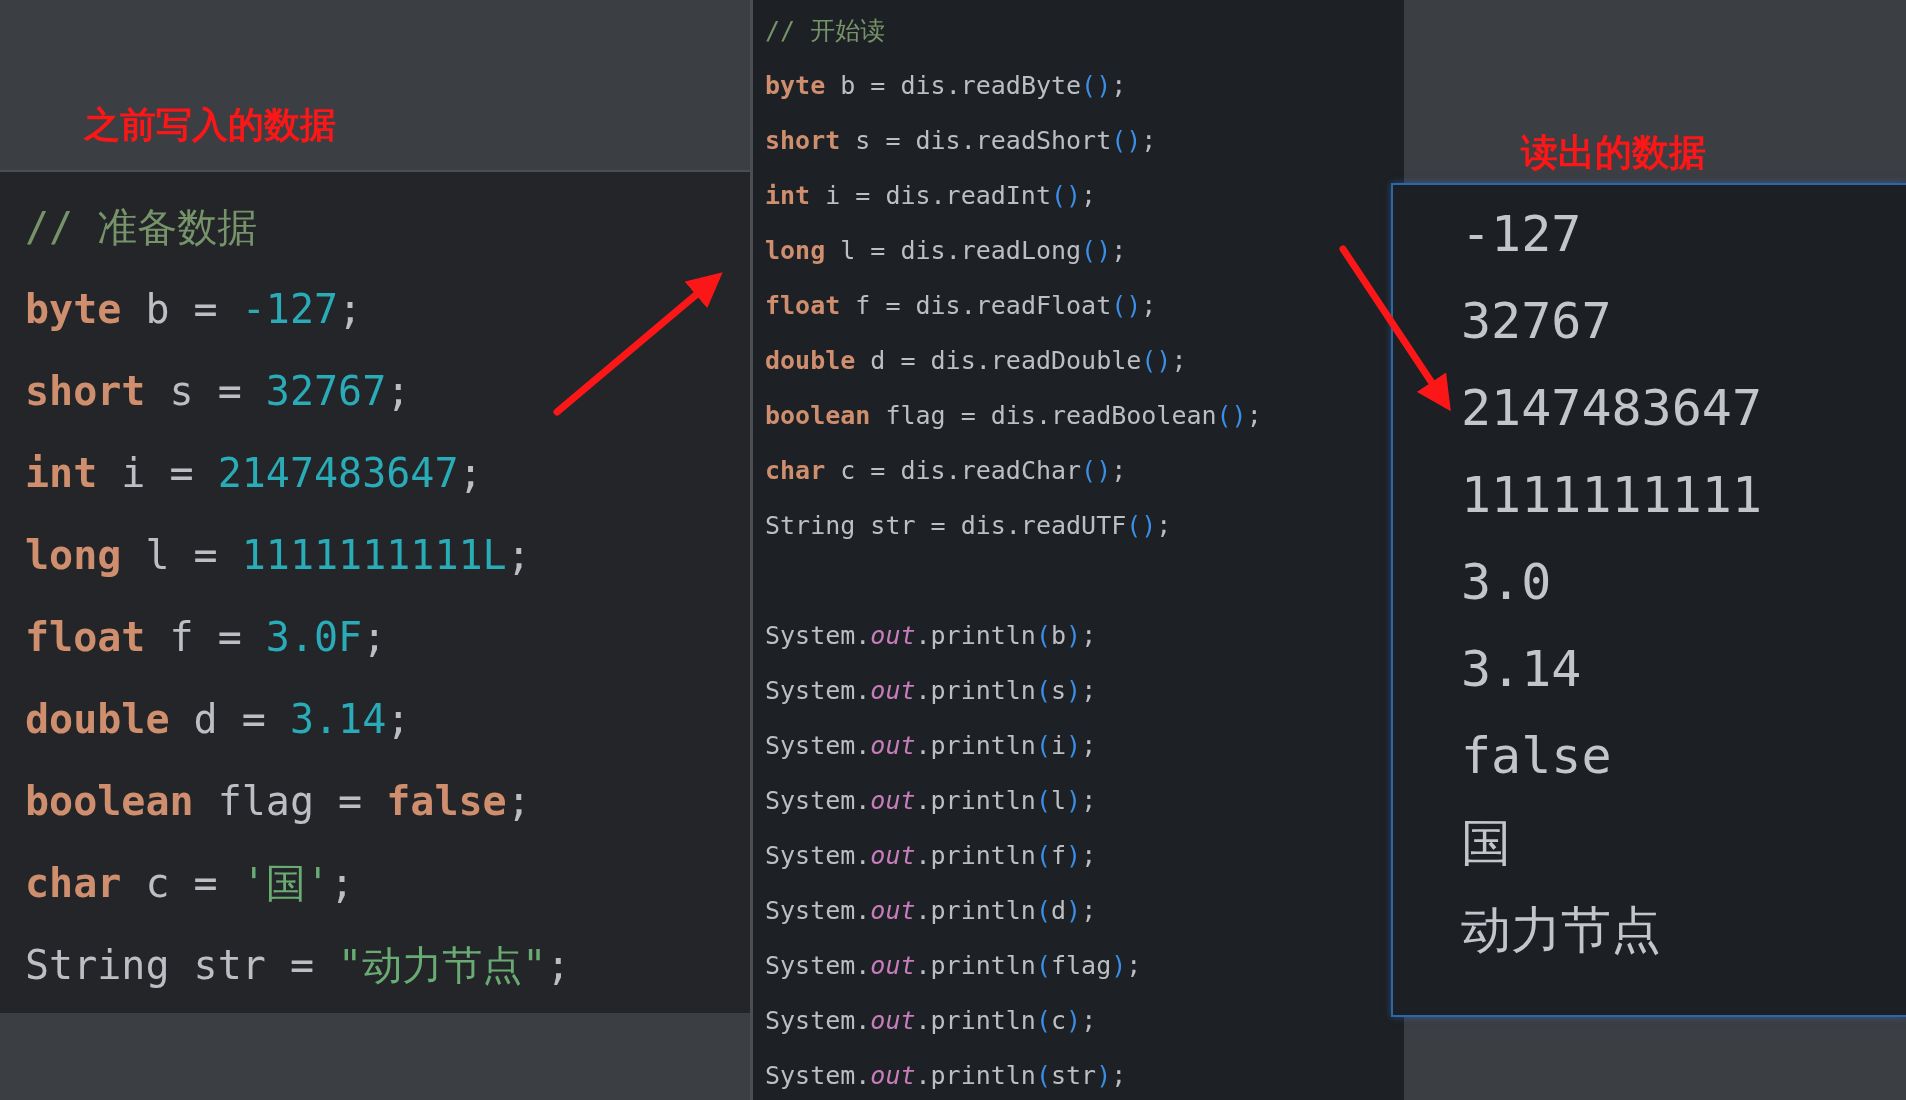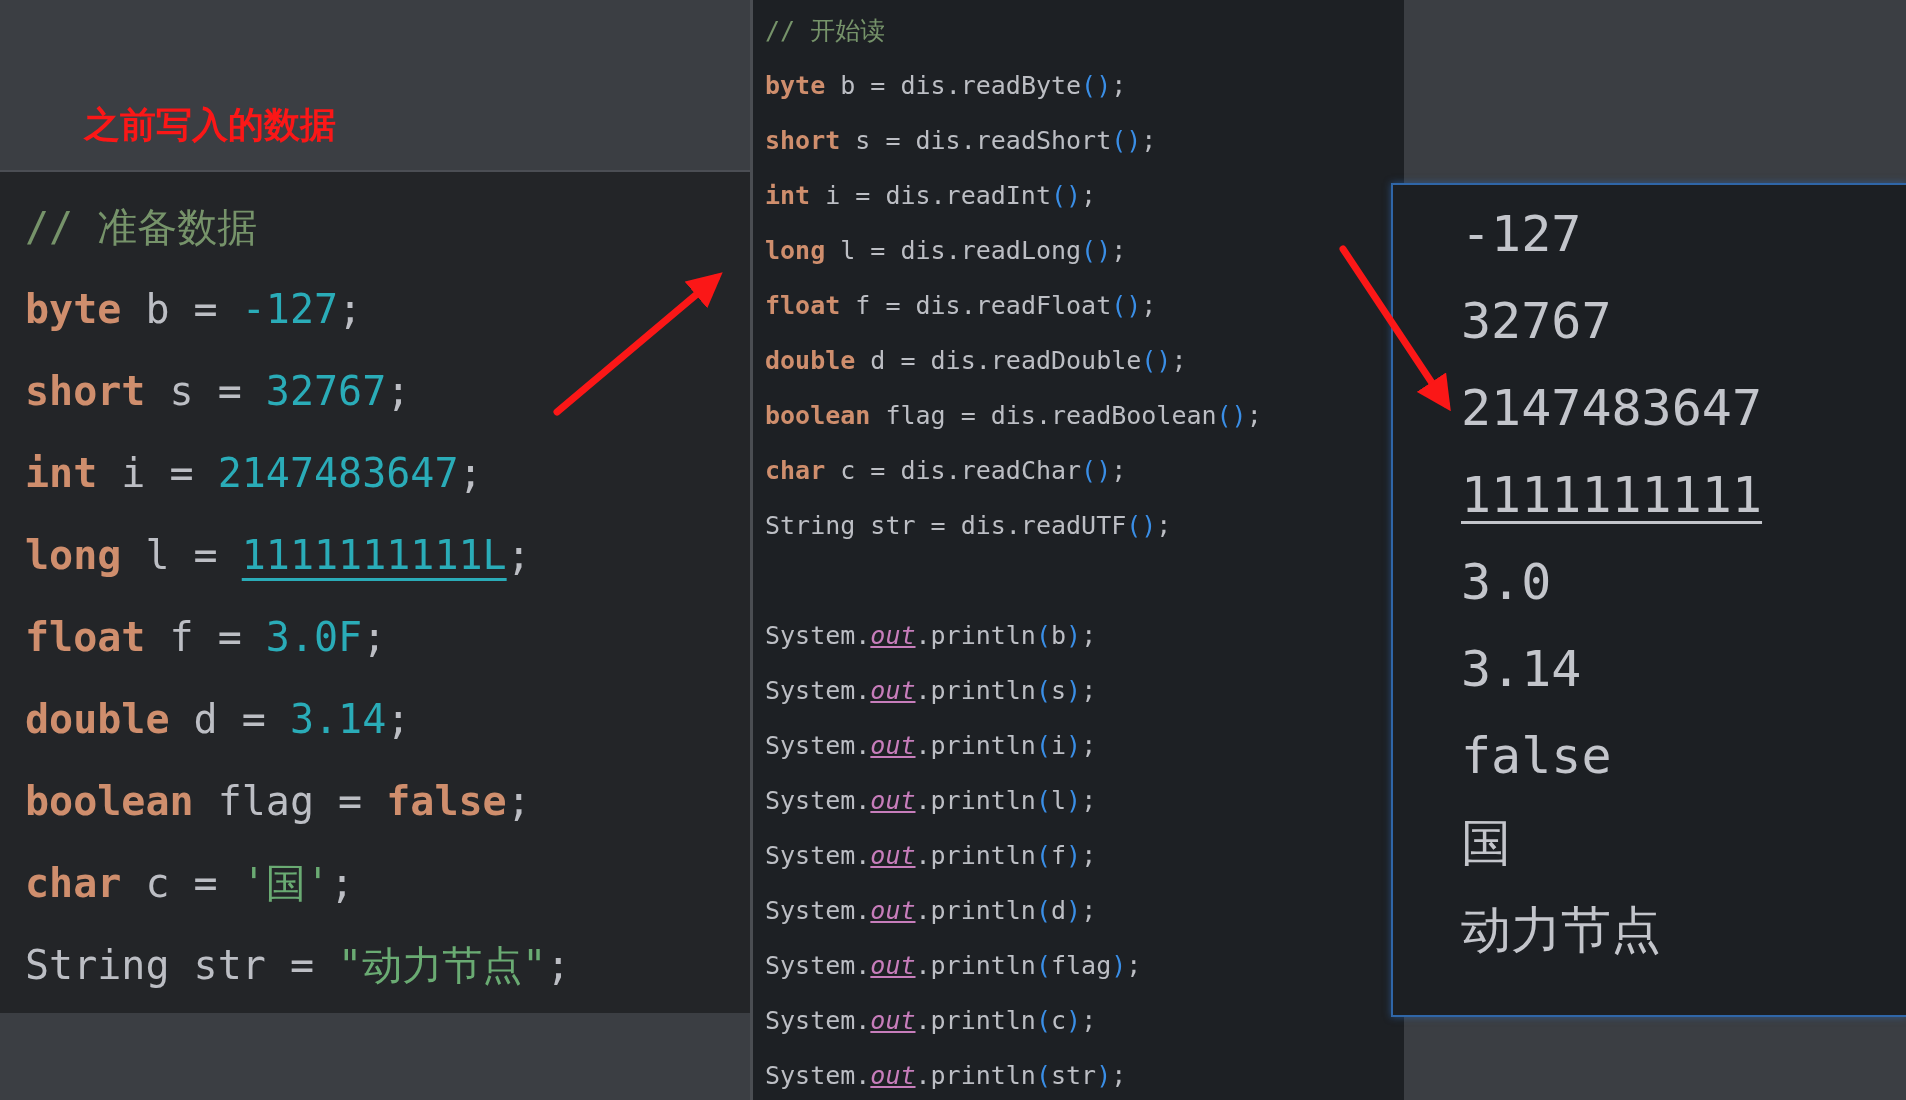--- a/index.html
+++ b/index.html
@@ -30,23 +30,23 @@
   .right-panel{
     left:1391px;top:183px;width:515px;height:834px;background:var(--right-bg);
     border:2px solid var(--blue);border-right:none;
     box-shadow:0 0 7px rgba(47,110,190,.55);
     padding:6px 0 0 68px;font-size:50px;line-height:87px;white-space:pre;
     color:var(--out-text);
   }
   .code-line{white-space:pre;}
   .kw{color:var(--kw);font-weight:bold;} .num{color:var(--num);} .str{color:var(--str);}
   .cmt{color:var(--cmt);} .pln{color:var(--pln);} .par{color:var(--par);}
-  .fld{color:var(--fld);font-style:italic;text-decoration:underline;}
+  .fld{color:var(--fld);font-style:italic;}
   .out{color:var(--out-text);}
-  .u{text-decoration:underline;text-decoration-thickness:3px;text-underline-offset:9px;}
+  .u{text-decoration-thickness:3px;text-underline-offset:9px;}
   .anno-label{
     position:absolute;color:var(--red);
     font-family:"Liberation Sans","DejaVu Sans",sans-serif;
     font-weight:bold;white-space:nowrap;
   }
   .label-left{left:84px;top:101px;font-size:36px;}
   .label-right{left:1521px;top:128px;font-size:37px;}
   .arrow-overlay{position:absolute;left:0;top:0;width:1906px;height:1100px;pointer-events:none;}
 </style>
 </head>
@@ -55,20 +55,21 @@
 <div class="stage">
 
   <div class="panel left-panel" id="left-panel"><div class="code-line"><span class="cmt">// 准备数据</span></div><div class="code-line"><span class="kw">byte</span><span class="pln"> b = </span><span class="num">-127</span><span class="pln">;</span></div><div class="code-line"><span class="kw">short</span><span class="pln"> s = </span><span class="num">32767</span><span class="pln">;</span></div><div class="code-line"><span class="kw">int</span><span class="pln"> i = </span><span class="num">2147483647</span><span class="pln">;</span></div><div class="code-line"><span class="kw">long</span><span class="pln"> l = </span><span class="num u">1111111111L</span><span class="pln">;</span></div><div class="code-line"><span class="kw">float</span><span class="pln"> f = </span><span class="num">3.0F</span><span class="pln">;</span></div><div class="code-line"><span class="kw">double</span><span class="pln"> d = </span><span class="num">3.14</span><span class="pln">;</span></div><div class="code-line"><span class="kw">boolean</span><span class="pln"> flag = </span><span class="kw">false</span><span class="pln">;</span></div><div class="code-line"><span class="kw">char</span><span class="pln"> c = </span><span class="str">'国'</span><span class="pln">;</span></div><div class="code-line"><span class="pln">String str = </span><span class="str">"动力节点"</span><span class="pln">;</span></div></div>
 
   <div class="panel middle-panel" id="middle-panel"><div class="code-line"><span class="cmt">// 开始读</span></div><div class="code-line"><span class="kw">byte</span><span class="pln"> b = dis.readByte</span><span class="par">()</span><span class="pln">;</span></div><div class="code-line"><span class="kw">short</span><span class="pln"> s = dis.readShort</span><span class="par">()</span><span class="pln">;</span></div><div class="code-line"><span class="kw">int</span><span class="pln"> i = dis.readInt</span><span class="par">()</span><span class="pln">;</span></div><div class="code-line"><span class="kw">long</span><span class="pln"> l = dis.readLong</span><span class="par">()</span><span class="pln">;</span></div><div class="code-line"><span class="kw">float</span><span class="pln"> f = dis.readFloat</span><span class="par">()</span><span class="pln">;</span></div><div class="code-line"><span class="kw">double</span><span class="pln"> d = dis.readDouble</span><span class="par">()</span><span class="pln">;</span></div><div class="code-line"><span class="kw">boolean</span><span class="pln"> flag = dis.readBoolean</span><span class="par">()</span><span class="pln">;</span></div><div class="code-line"><span class="kw">char</span><span class="pln"> c = dis.readChar</span><span class="par">()</span><span class="pln">;</span></div><div class="code-line"><span class="pln">String str = dis.readUTF</span><span class="par">()</span><span class="pln">;</span></div><div class="code-line">&nbsp;</div><div class="code-line"><span class="pln">System.</span><span class="fld">out</span><span class="pln">.println</span><span class="par">(</span><span class="pln">b</span><span class="par">)</span><span class="pln">;</span></div><div class="code-line"><span class="pln">System.</span><span class="fld">out</span><span class="pln">.println</span><span class="par">(</span><span class="pln">s</span><span class="par">)</span><span class="pln">;</span></div><div class="code-line"><span class="pln">System.</span><span class="fld">out</span><span class="pln">.println</span><span class="par">(</span><span class="pln">i</span><span class="par">)</span><span class="pln">;</span></div><div class="code-line"><span class="pln">System.</span><span class="fld">out</span><span class="pln">.println</span><span class="par">(</span><span class="pln">l</span><span class="par">)</span><span class="pln">;</span></div><div class="code-line"><span class="pln">System.</span><span class="fld">out</span><span class="pln">.println</span><span class="par">(</span><span class="pln">f</span><span class="par">)</span><span class="pln">;</span></div><div class="code-line"><span class="pln">System.</span><span class="fld">out</span><span class="pln">.println</span><span class="par">(</span><span class="pln">d</span><span class="par">)</span><span class="pln">;</span></div><div class="code-line"><span class="pln">System.</span><span class="fld">out</span><span class="pln">.println</span><span class="par">(</span><span class="pln">flag</span><span class="par">)</span><span class="pln">;</span></div><div class="code-line"><span class="pln">System.</span><span class="fld">out</span><span class="pln">.println</span><span class="par">(</span><span class="pln">c</span><span class="par">)</span><span class="pln">;</span></div><div class="code-line"><span class="pln">System.</span><span class="fld">out</span><span class="pln">.println</span><span class="par">(</span><span class="pln">str</span><span class="par">)</span><span class="pln">;</span></div></div>
 
   <div class="panel right-panel" id="right-panel"><div class="code-line"><span class="out">-127</span></div><div class="code-line"><span class="out">32767</span></div><div class="code-line"><span class="out">2147483647</span></div><div class="code-line"><span class="out u">1111111111</span></div><div class="code-line"><span class="out">3.0</span></div><div class="code-line"><span class="out">3.14</span></div><div class="code-line"><span class="out">false</span></div><div class="code-line"><span class="out">国</span></div><div class="code-line"><span class="out">动力节点</span></div></div>
 
   <div class="anno-label label-left">之前写入的数据</div>
 
+  <div class="anno-label label-right">读出的数据</div>
 
   <svg class="arrow-overlay" id="arrow-overlay" viewBox="0 0 1906 1100" xmlns="http://www.w3.org/2000/svg">
     <defs>
       <marker id="ah" viewBox="0 0 10 10" refX="7.5" refY="5" markerWidth="5" markerHeight="5" orient="auto-start-reverse">
         <path d="M0,0 L10,5 L0,10 z" style="fill:var(--red)"></path>
       </marker>
     </defs>
   <line x1="557" y1="412" x2="716" y2="278" stroke="var(--red)" stroke-width="7" stroke-linecap="round" marker-end="url(#ah)"></line>
       <line x1="1343" y1="249" x2="1446" y2="404" stroke="var(--red)" stroke-width="7" stroke-linecap="round" marker-end="url(#ah)"></line>
     </svg>

